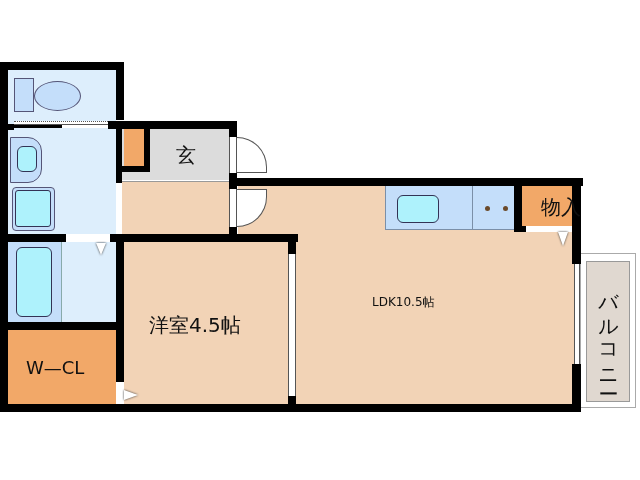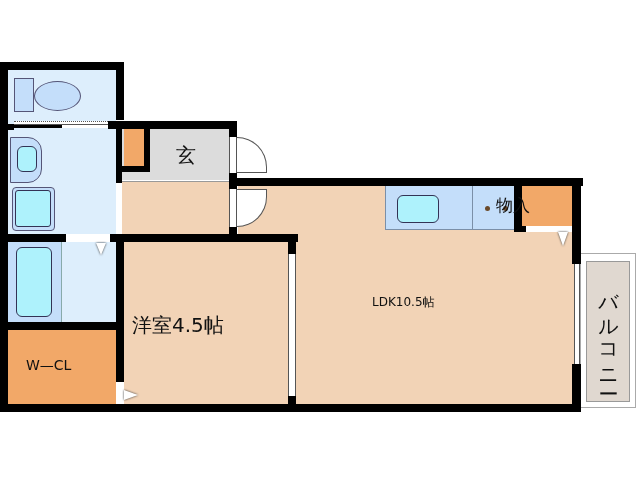--- a/index.html
+++ b/index.html
@@ -88,17 +88,17 @@
 <div class="abs" style="left:574px;top:264px;width:6px;height:100px;background:#fff;border-left:1px solid #555;border-right:1px solid #555;"></div>
 <div class="abs" style="left:526px;top:226px;width:46px;height:6px;background:#fff;"></div>
 <div class="abs" style="left:558px;top:232px;width:0;height:0;border-left:5px solid transparent;border-right:5px solid transparent;border-top:14px solid #fff;filter:drop-shadow(0 0 1px #333);"></div>
 
 <div class="abs" style="left:237px;top:137px;width:30px;height:36px;background:#fff;border:1px solid #555;border-left:none;border-radius:0 36px 0 0;"></div>
 <div class="abs" style="left:237px;top:189px;width:30px;height:38px;background:#fff;border:1px solid #555;border-left:none;border-radius:0 0 38px 0;"></div>
 <div class="abs" style="left:229px;top:137px;width:8px;height:36px;background:#fff;border-left:1px solid #555;border-right:1px solid #555;"></div>
 <div class="abs" style="left:229px;top:189px;width:8px;height:38px;background:#fff;border-left:1px solid #555;border-right:1px solid #555;"></div>
 
 <div class="room-label" style="left:176px;top:142px;font-size:20px;">玄</div>
-<div class="room-label" style="left:496px;top:194px;font-size:17px;">物入</div>
-<div class="room-label" style="left:132px;top:312px;font-size:20px;">洋室4.5帖</div>
+<div class="room-label" style="left:541px;top:194px;font-size:20px;">物入</div>
+<div class="room-label" style="left:149px;top:312px;font-size:20px;">洋室4.5帖</div>
 <div class="room-label" style="left:372px;top:294px;font-size:12px;">LDK10.5帖</div>
-<div class="room-label" style="left:26px;top:357px;font-size:14px;">W—CL</div>
+<div class="room-label" style="left:26px;top:357px;font-size:18px;">W—CL</div>
 <div class="room-label" style="left:596px;top:280px;font-size:20px;writing-mode:vertical-rl;letter-spacing:3px;">バルコニー</div>
 
 </body></html>

